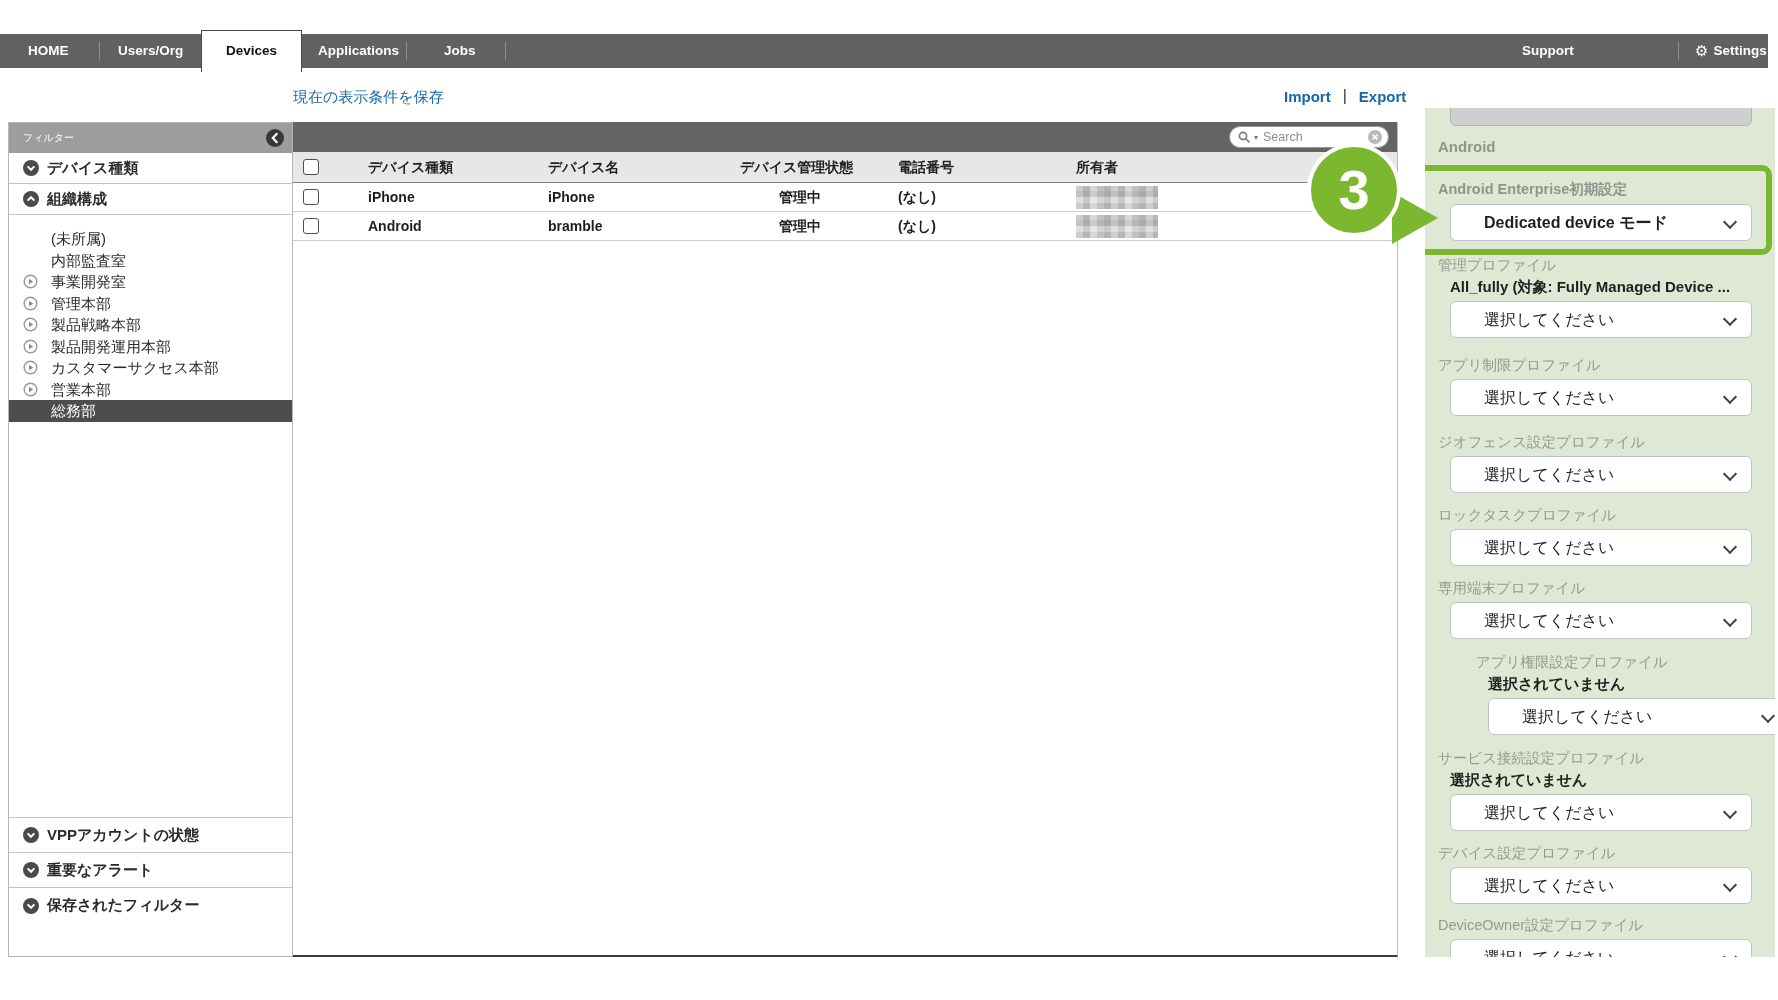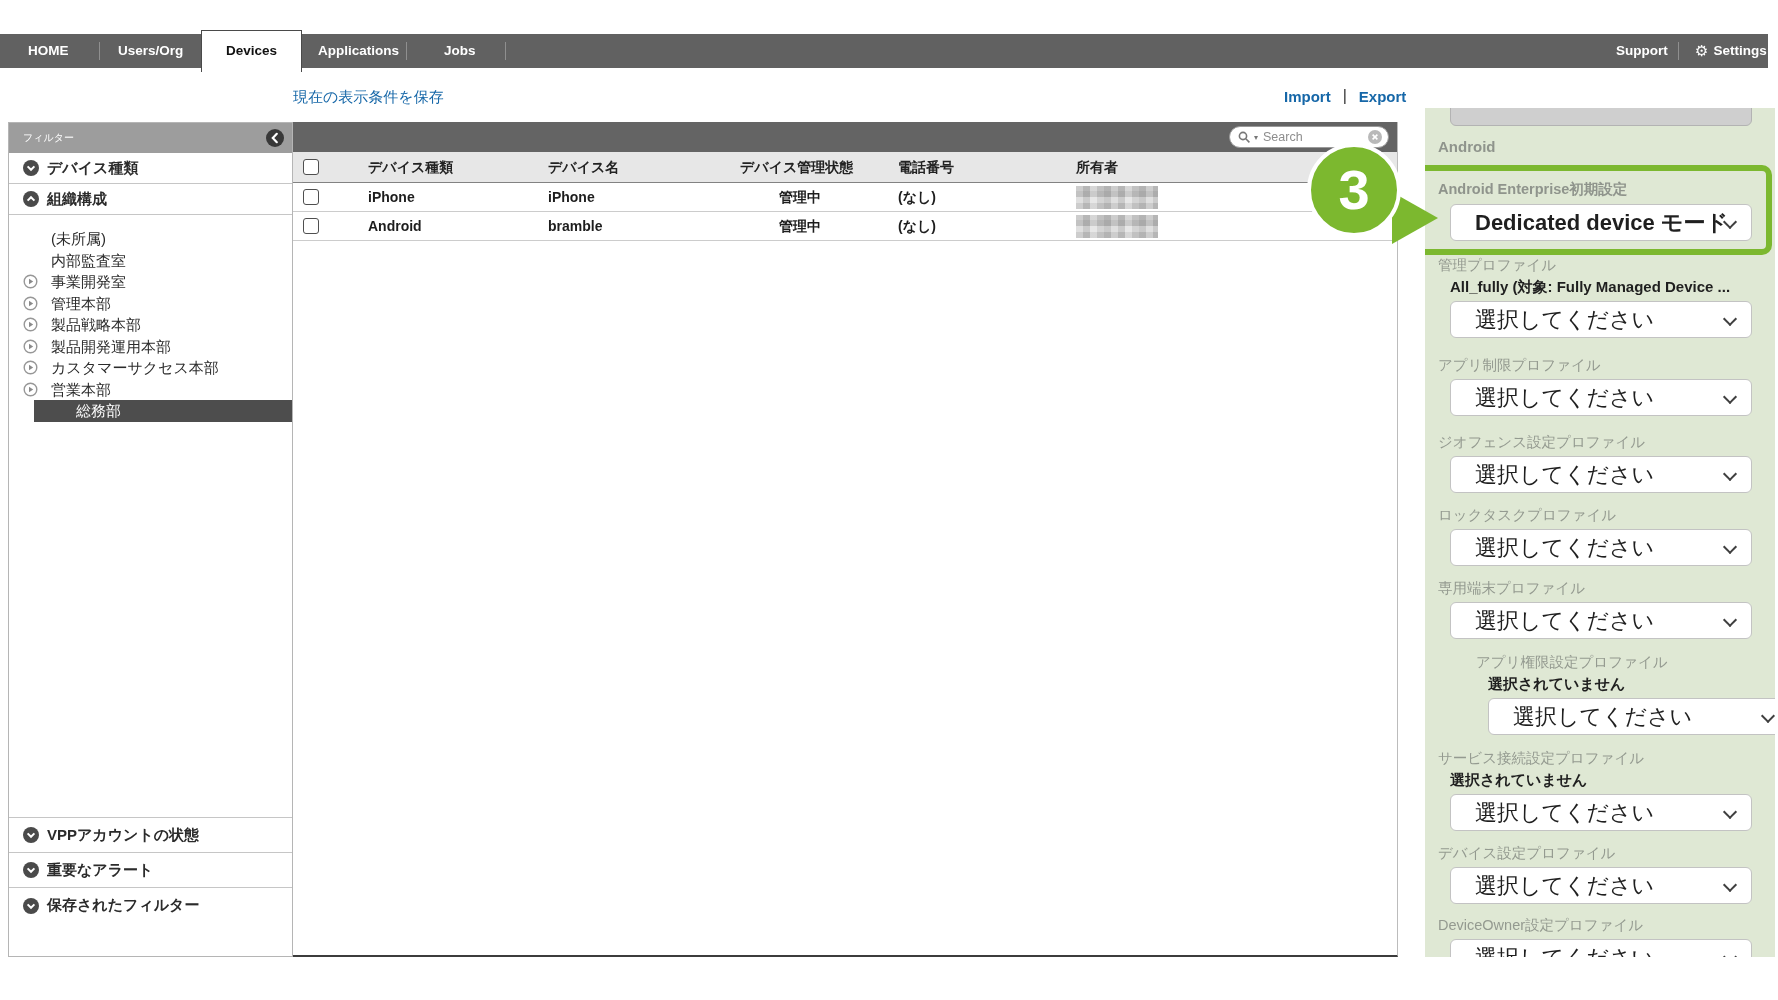--- a/index.html
+++ b/index.html
@@ -22,21 +22,21 @@
   
   .sidebar{position:absolute;left:8px;top:122px;width:285px;height:835px;box-sizing:border-box;border:1px solid #b5b5b5;background:#fff;display:flex;flex-direction:column;}
   .sb-header{height:30px;background:#9d9d9d;display:flex;align-items:center;padding:0 8px 0 14px;color:#fff;font-size:10px;position:relative;}
   .sb-collapse{position:absolute;right:8px;top:6px;width:18px;height:18px;cursor:pointer;}
   .sb-row{height:31px;box-sizing:border-box;border-bottom:1px solid #c6c6c6;display:flex;align-items:center;gap:8px;padding-left:14px;font-size:15px;color:#2b2b2b;font-weight:600;cursor:pointer;background:#fff;}
   .sb-row:first-of-type{border-top:none;}
   .sb-tree{flex:0 0 603px;border-bottom:1px solid #c6c6c6;padding-top:13px;box-sizing:border-box;position:relative;}
   .tree-item{position:relative;height:21.5px;line-height:21.5px;font-size:15px;color:#2b2b2b;cursor:pointer;white-space:nowrap;}
   .tree-item .lbl{position:absolute;left:42px;}
   .tree-item .exp{position:absolute;left:14px;top:3px;width:15px;height:15px;}
-  .tree-item.selected{background:#4d4d4d;margin-left:25px;}
+  .tree-item.selected{background:#4d4d4d;}
   .tree-item.selected .lbl{color:#fff;}
   .sb-bottom .sb-row{height:35px;}
 
   
   .tablewrap{position:absolute;left:293px;top:122px;width:1105px;height:835px;box-sizing:border-box;border-right:1px solid #bcbcbc;border-bottom:2px solid #3c3c3c;background:#fff;}
   .table-toolbar{position:absolute;left:0;top:0;width:100%;height:30px;background:#646464;}
   .searchbox{position:absolute;right:8px;top:4px;width:160px;height:22px;background:#fff;border:1px solid #9a9a9a;border-radius:12px;box-sizing:border-box;display:flex;align-items:center;padding:0 6px 0 8px;gap:3px;}
   .searchbox input{border:none;outline:none;flex:1;font-size:12.5px;color:#444;background:transparent;font-family:inherit;min-width:0;}
   .searchbox input::placeholder{color:#8d8d8d;}
   .search-caret{font-size:8px;color:#777;}
@@ -50,21 +50,21 @@
     background:
       repeating-linear-gradient(0deg, rgba(0,0,0,0.05) 0 6px, rgba(255,255,255,0.18) 6px 12px, rgba(0,0,0,0.10) 12px 18px),
       repeating-linear-gradient(90deg,#d8d8d8 0 7px,#c0c0c0 7px 14px,#e2e2e2 14px 21px,#cbcbcb 21px 28px,#bdbdbd 28px 35px);}
 
   
   .panel{position:absolute;left:1425px;top:108px;width:350px;height:849px;background:#dfe8d4;overflow:hidden;}
   .panel-partial-dd{position:absolute;left:25px;top:-8px;width:302px;height:26px;background:#cfcfcf;border:1px solid #b3b3b3;border-radius:0 0 6px 6px;box-sizing:border-box;}
   .panel-section-title{position:absolute;left:13px;top:30px;font-size:15px;color:#8f948c;font-weight:600;}
   .p-label{font-size:14.5px;color:#949a90;line-height:20px;white-space:nowrap;}
   .p-note{font-size:15px;color:#1f1f1f;font-weight:700;line-height:20px;margin-top:2px;margin-left:5px;white-space:nowrap;}
-  .dropdown{position:relative;margin-top:4px;width:302px;height:37px;background:#fff;border:1px solid #c3c3c3;border-radius:6px;box-sizing:border-box;line-height:35px;padding-left:24px;font-size:22px;color:#1f1f1f;cursor:pointer;white-space:nowrap;overflow:hidden;}
+  .dropdown{position:relative;margin-top:4px;width:302px;height:37px;background:#fff;border:1px solid #c3c3c3;border-radius:6px;box-sizing:border-box;line-height:35px;padding-left:33px;font-size:16px;color:#1f1f1f;cursor:pointer;white-space:nowrap;overflow:hidden;}
   .dropdown .chev{position:absolute;right:16px;top:12px;width:8px;height:8px;border-right:2px solid #3f3f3f;border-bottom:2px solid #3f3f3f;transform:rotate(45deg);}
   .p-field{position:absolute;left:13px;}
   .p-field .dropdown{margin-left:12px;}
   .p-field .p-note{margin-left:12px;}
 
   
   .hl-box{position:absolute;left:-17px;top:57px;width:364px;height:90px;border:6px solid #7cb82f;border-radius:10px;box-sizing:border-box;padding:8px 0 0 24px;}
   .hl-box .p-label{color:#8f948c;font-weight:600;}
   .hl-box .dropdown{width:302px;font-weight:700;margin-left:12px;margin-top:5px;}
   .callout-circle{position:absolute;left:1307px;top:143px;width:94px;height:94px;border-radius:50%;background:#7cb82f;border:4px solid #fff;box-sizing:border-box;z-index:6;display:flex;align-items:center;justify-content:center;color:#fff;font-size:56px;font-weight:600;line-height:1;}
@@ -79,21 +79,21 @@
 
   <div class="navbar">
     <span class="nav-item" style="left:28px;">HOME</span>
     <span class="nav-sep" style="left:99px;"></span>
     <span class="nav-item" style="left:118px;">Users/Org</span>
     <span class="nav-item" style="left:318px;">Applications</span>
     <span class="nav-sep" style="left:406px;"></span>
     <span class="nav-item" style="left:444px;">Jobs</span>
     <span class="nav-sep" style="left:505px;"></span>
     <span class="nav-item" style="left:532px;margin-top:36px;">Reports</span>
-    <span class="nav-item" style="left:1616px;text-align:right;">Support</span>
+    <span class="nav-item" style="left:1522px;text-align:right;">Support</span>
     <span class="nav-sep" style="left:1678px;"></span>
     <span class="nav-item" style="left:1695px;"><span class="gear">⚙</span><span>Settings</span></span>
   </div>
   <div class="nav-tab-active">Devices</div>
 
   <a class="link save-link">現在の表示条件を保存</a>
   <div class="impexp">
     <a class="link" style="font-weight:700;">Import</a>
     <span class="bar">|</span>
     <a class="link" style="font-weight:700;">Export</a>

